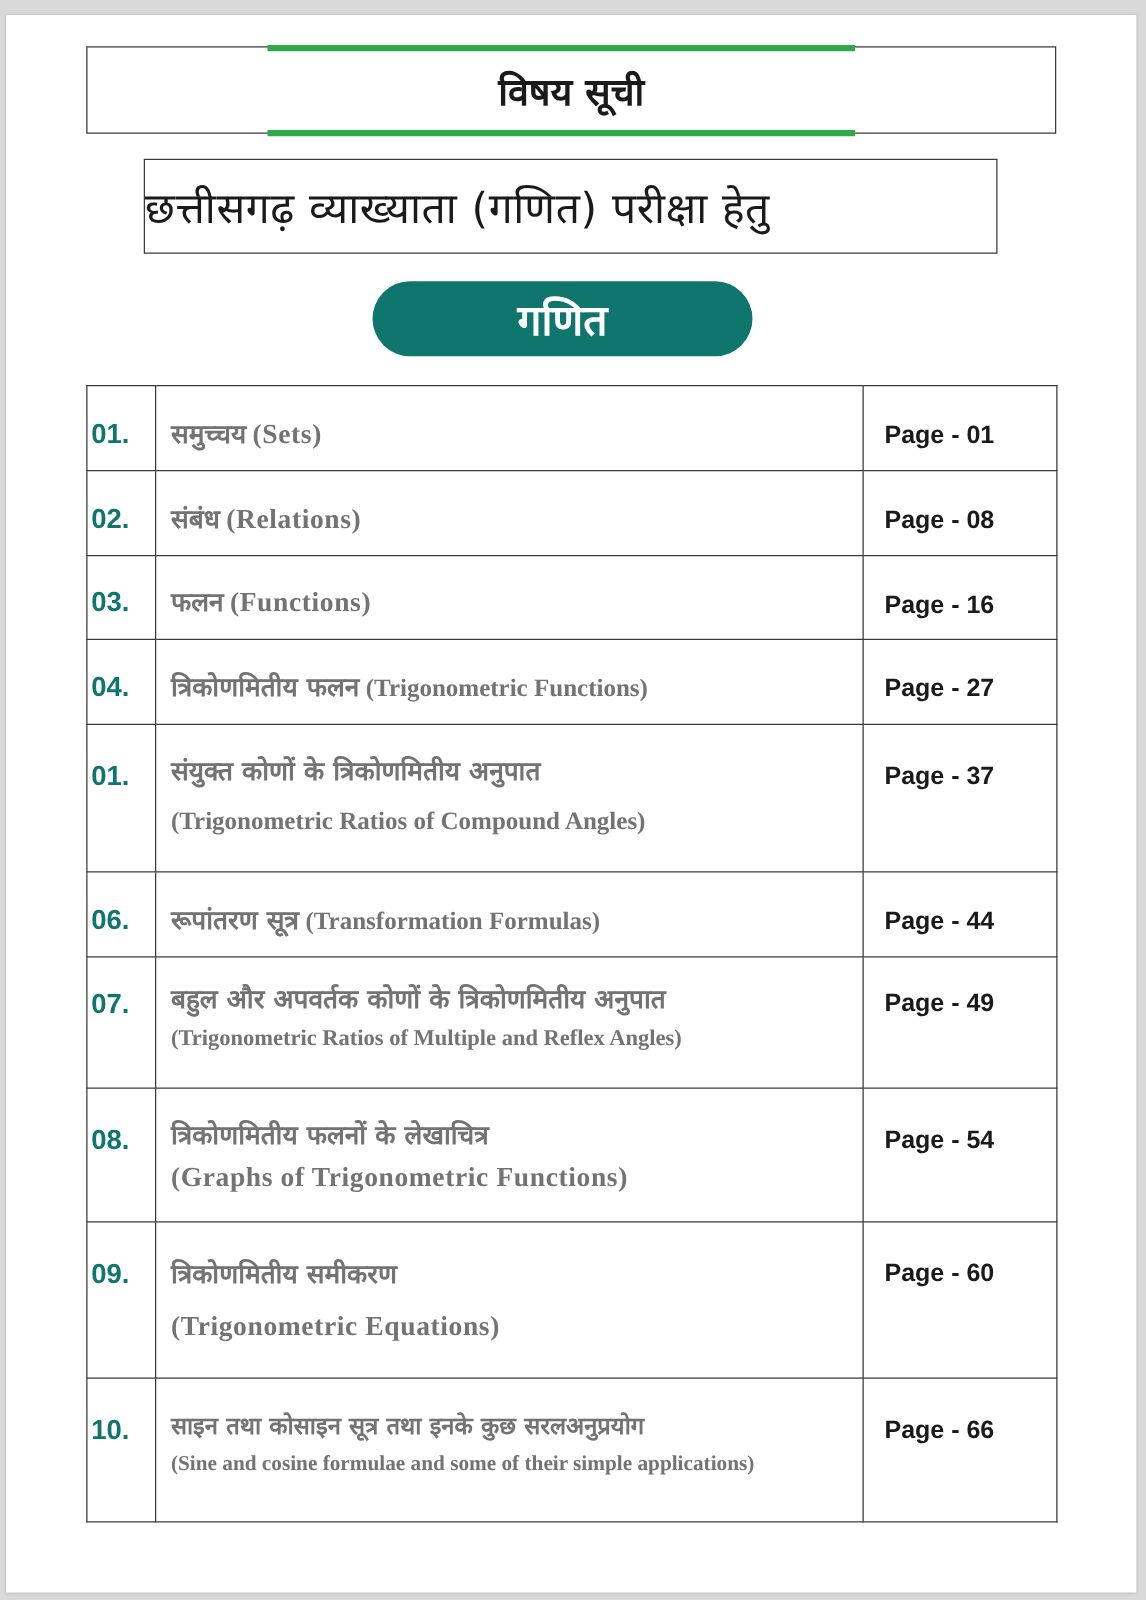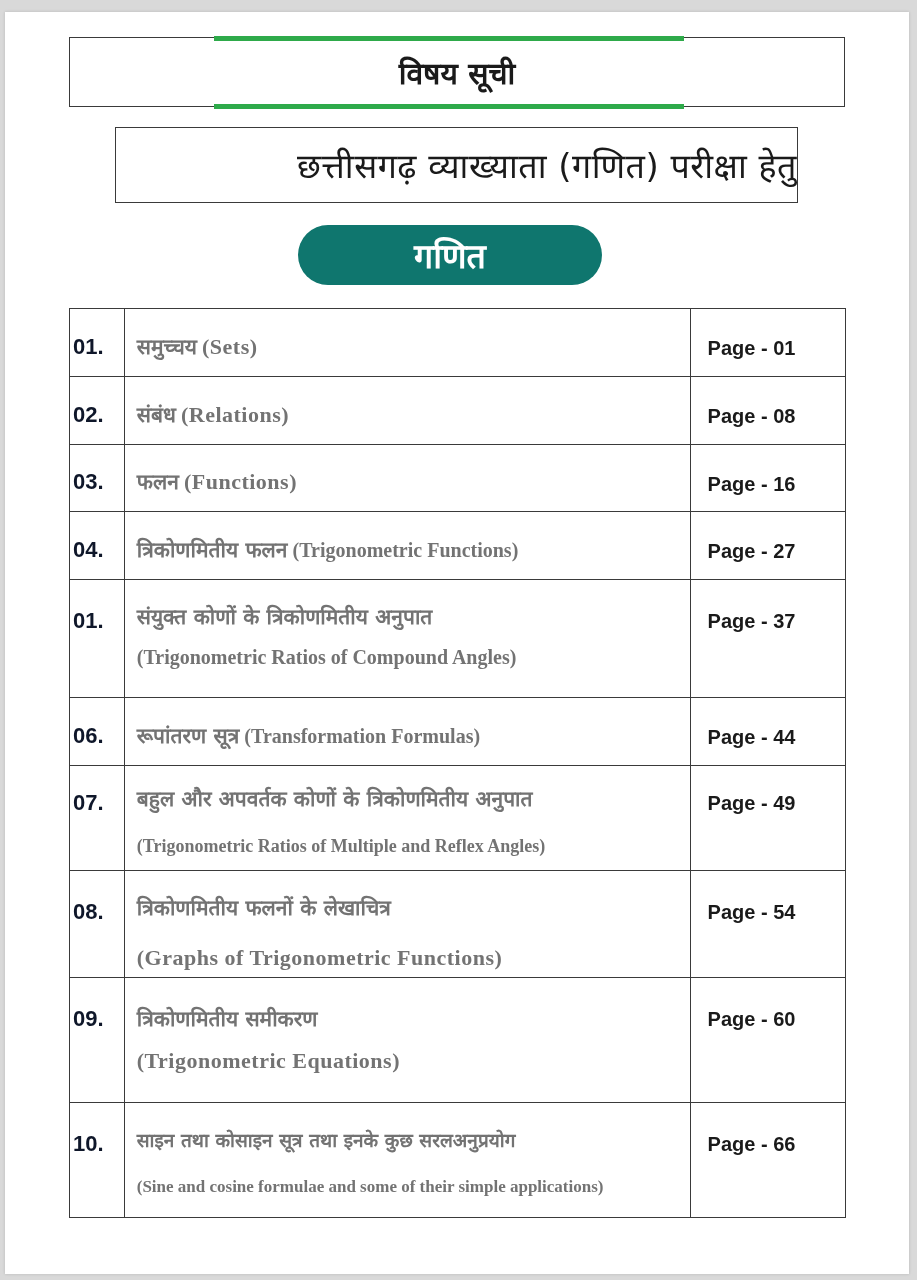--- a/index.html
+++ b/index.html
@@ -37,21 +37,21 @@
     font-weight: bold;
     font-size: 30px;
     color: #1a1a1a;
   }
   .subtitle-box {
     position: absolute;
     left: 110px; top: 115px;
     width: 683px; height: 76px;
     border: 1.5px solid #3a3a3a;
     box-sizing: border-box;
-    display: flex; align-items: center; justify-content: flex-end;
+    display: flex; align-items: center; justify-content: flex-start;
   }
   .subtitle-text {
     font-family: "DejaVu Sans", sans-serif;
     font-size: 34px;
     color: #1a1a1a;
     letter-spacing: 0.5px;
   }
   .subject-pill {
     position: absolute;
     left: 293px; top: 213px;
@@ -75,21 +75,21 @@
   table.toc td {
     border: 1.5px solid #3a3a3a;
     padding: 0;
     vertical-align: middle;
   }
   td.num {
     width: 52px;
     font-family: "Liberation Sans", sans-serif;
     font-weight: bold;
     font-size: 22px;
-    color: #0f172a;
+    color: #0f766e;
     padding-left: 3px !important;
   }
   td.topic {
     width: 578px;
     padding-left: 12px !important;
     color: #737373;
   }
   td.page-cell {
     width: 143px;
     font-family: "Liberation Sans", sans-serif;
@@ -113,21 +113,21 @@
     font-family: "Liberation Serif", serif;
     font-weight: bold;
     font-size: 20px;
   }
   .en-small {
     font-family: "Liberation Serif", serif;
     font-weight: bold;
     font-size: 18px;
   }
   .line2 { display: block; margin-top: 16px; }
-  .line2.tight { margin-top: 24px; }
+  .line2.tight { margin-top: 8px; }
   tr.r1 { height: 68px; }
   tr.r2 { height: 68px; }
   tr.r3 { height: 67px; }
   tr.r4 { height: 68px; }
   tr.r5 { height: 118px; }
   tr.r6 { height: 68px; }
   tr.r7 { height: 105px; }
   tr.r8 { height: 107px; }
   tr.r9 { height: 125px; }
   tr.r10 { height: 115px; }

